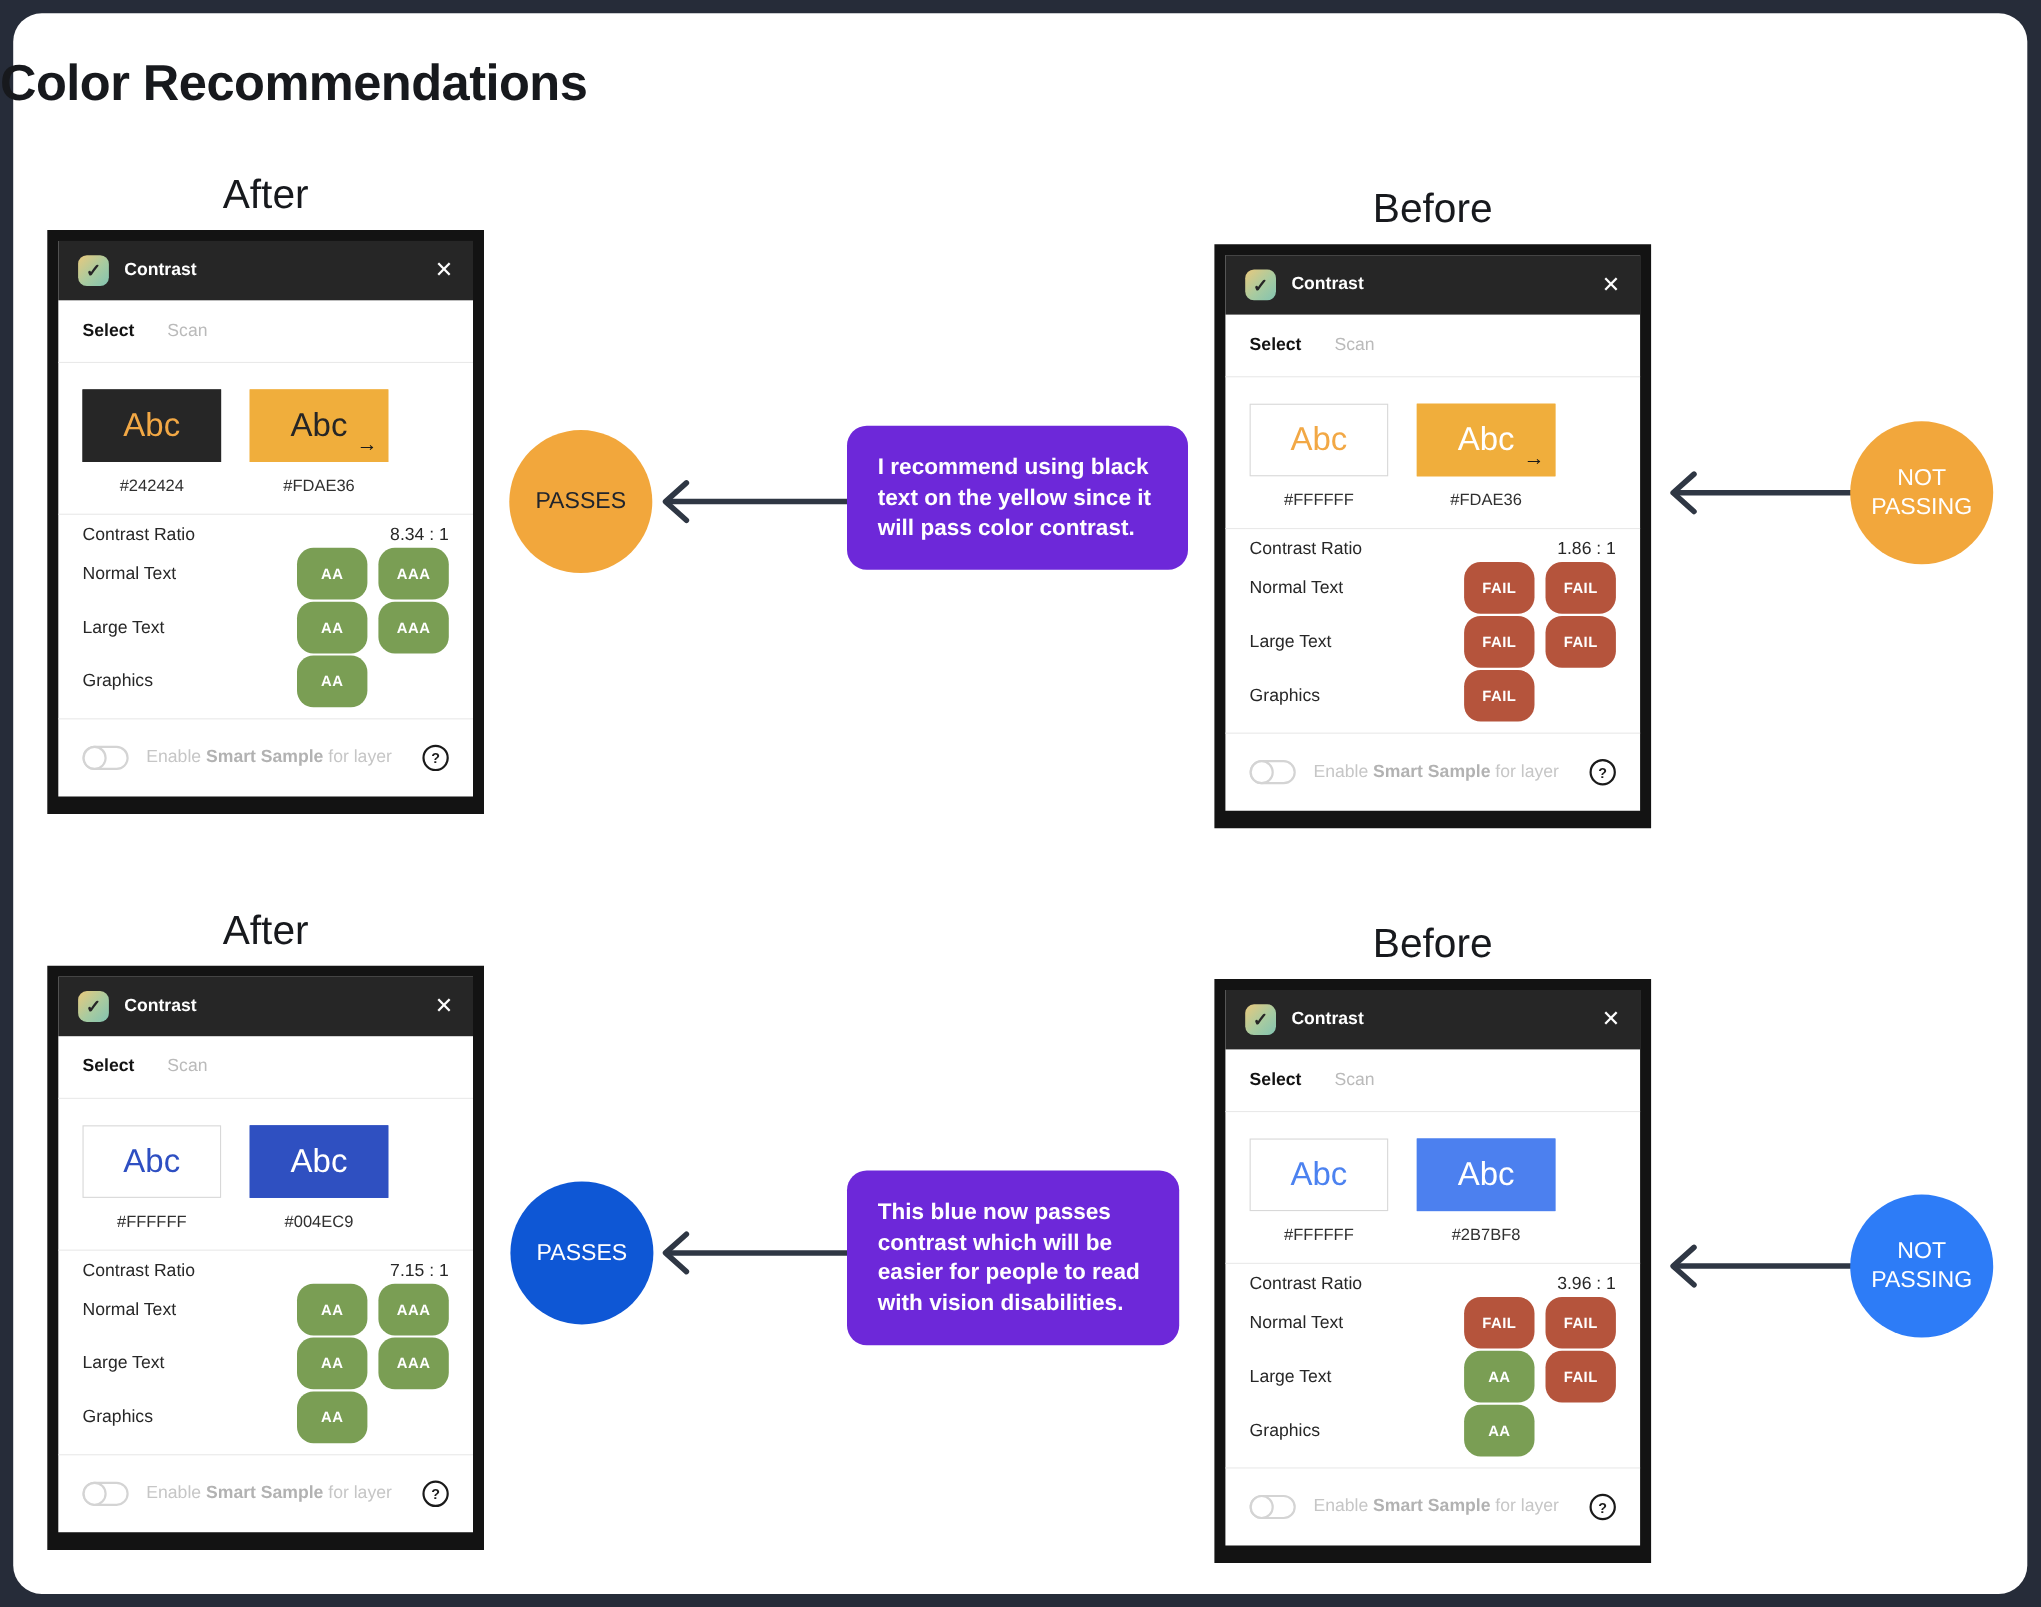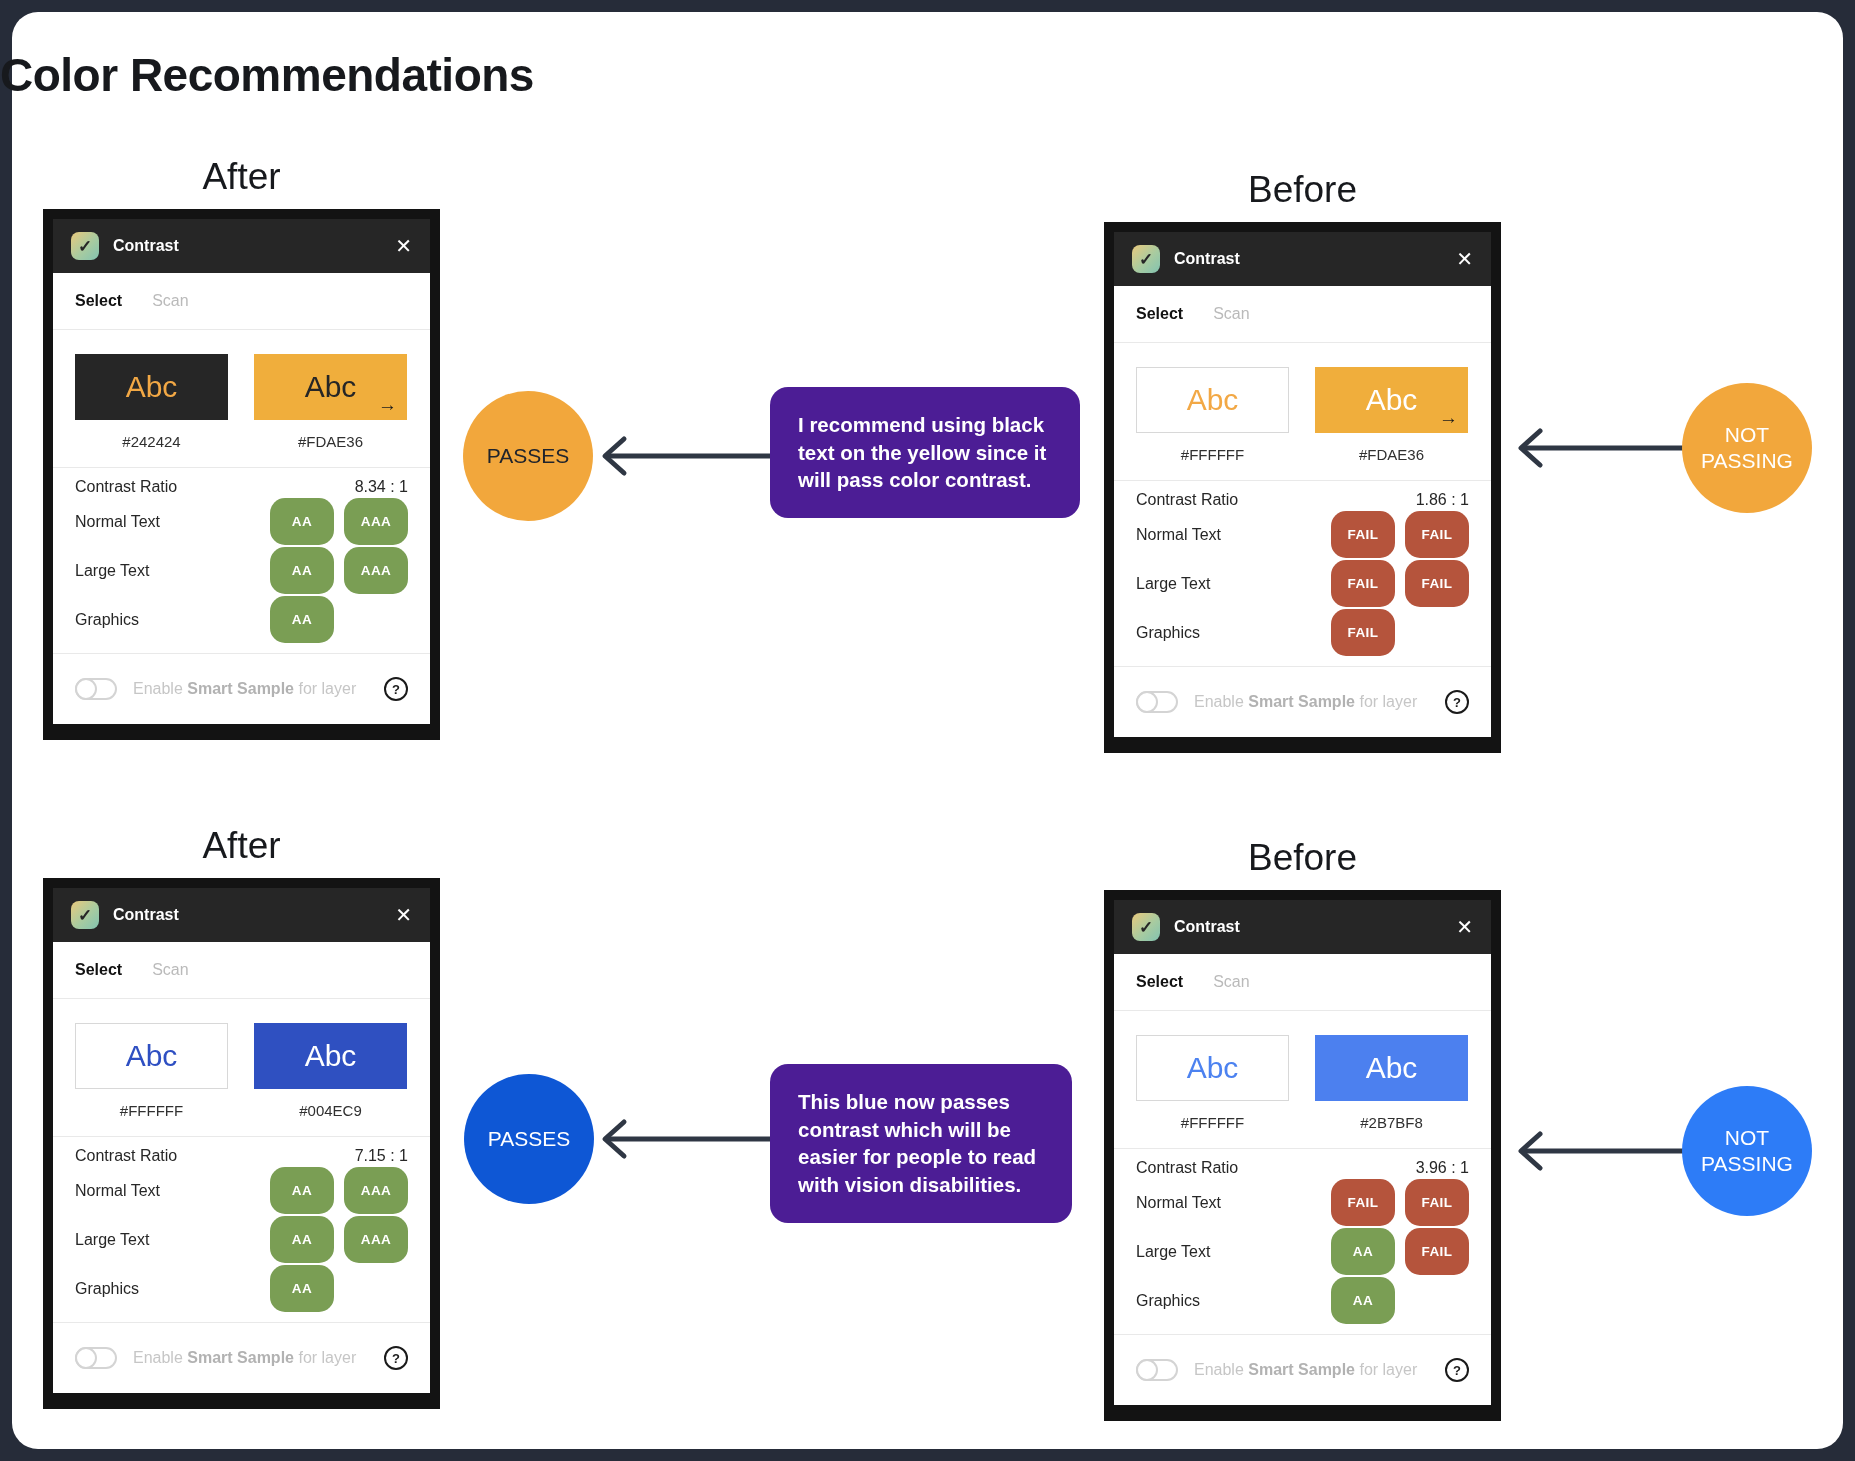--- a/index.html
+++ b/index.html
@@ -24,21 +24,21 @@
   .panel-title { color:#FFFFFF; font-weight:bold; font-size:16px; flex:1; }
   .close-icon { color:#FFFFFF; font-size:20px; line-height:1; cursor:default; }
 
   .tabs { display:flex; gap:30px; padding:0 22px; height:56px; align-items:center;
     border-bottom:1px solid #E9E9E9; flex:none; }
   .tab-active { font-weight:bold; color:#121212; font-size:16px; }
   .tab-inactive { color:#BABABA; font-size:16px; }
 
   .swatch-section { padding:24px 22px 17px; border-bottom:1px solid #E9E9E9;
     flex:none; display:flex; gap:26px; }
-  .swatch-col { width:153px; }
+  .swatch-col { width:126px; }
   .swatch { height:66px; display:flex; align-items:center; justify-content:center;
     font-size:30px; position:relative; border:1px solid transparent; box-sizing:border-box; }
   .swatch-arrow { position:absolute; right:9px; bottom:3px; font-size:19px; }
   .hex { text-align:center; margin-top:13px; font-size:15px; color:#303030; }
 
   .stats { padding:8px 22px; flex:1; display:flex; flex-direction:column;
     justify-content:space-evenly; border-bottom:1px solid #E9E9E9; }
   .stat-row { display:flex; align-items:center; }
   .stat-label { flex:1; font-size:16px; color:#272727; }
   .ratio-value { font-size:16px; color:#272727; }
@@ -55,21 +55,21 @@
   .footer-text { flex:1; font-size:16px; color:#C6C6C6; }
   .footer-text b { color:#B2B2B2; }
   .help-icon { width:20px; height:20px; border:2px solid #1A1A1A; border-radius:50%;
     color:#1A1A1A; font-size:13px; font-weight:bold; display:flex; align-items:center;
     justify-content:center; flex:none; }
 
   .badge-circle { position:absolute; width:130px; height:130px; border-radius:50%;
     display:flex; align-items:center; justify-content:center; text-align:center;
     font-weight:normal; font-size:21px; line-height:1.25; padding:0 14px; box-sizing:border-box; }
 
-  .tooltip { position:absolute; background:#4c1d95; color:#FFFFFF; border-radius:18px;
+  .tooltip { position:absolute; background:#6d28d9; color:#FFFFFF; border-radius:18px;
     padding:24px 28px; font-size:20.5px; font-weight:bold; line-height:1.35;
     box-sizing:border-box; }
 
   .arrow-svg { position:absolute; }
 </style>
 </head>
 <body>
 
 <div class="stage">
   <div class="card"></div>

